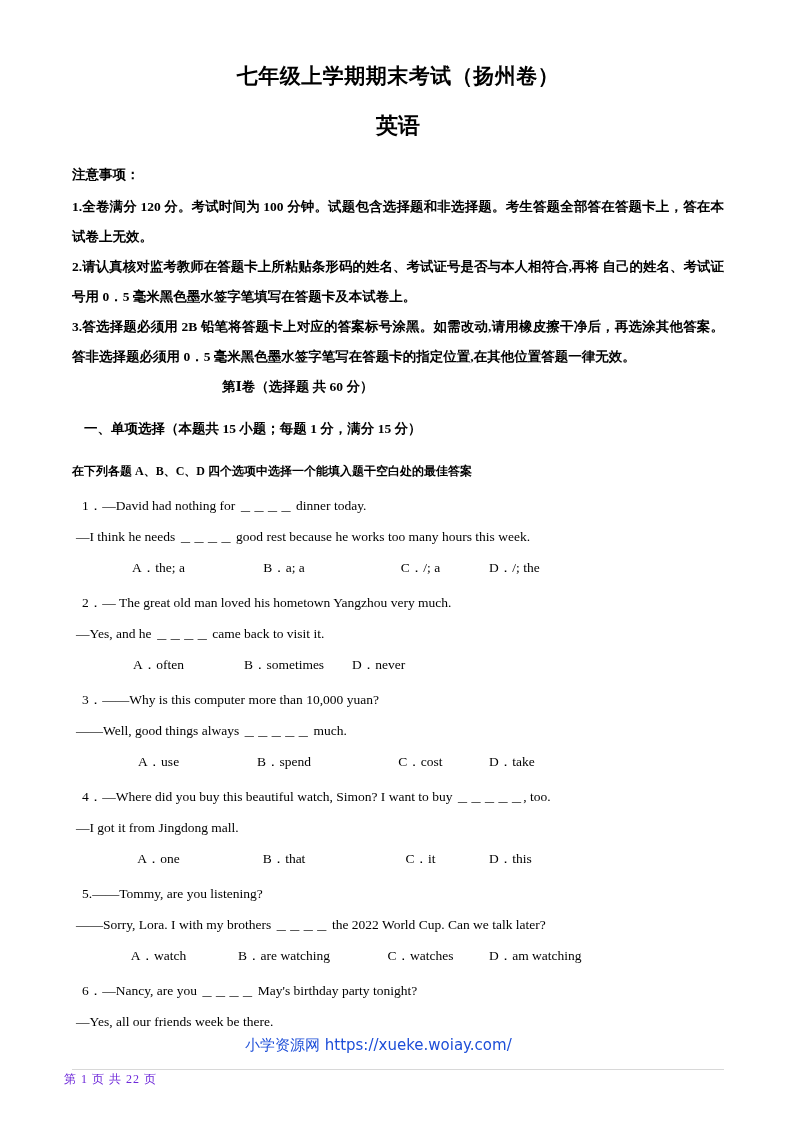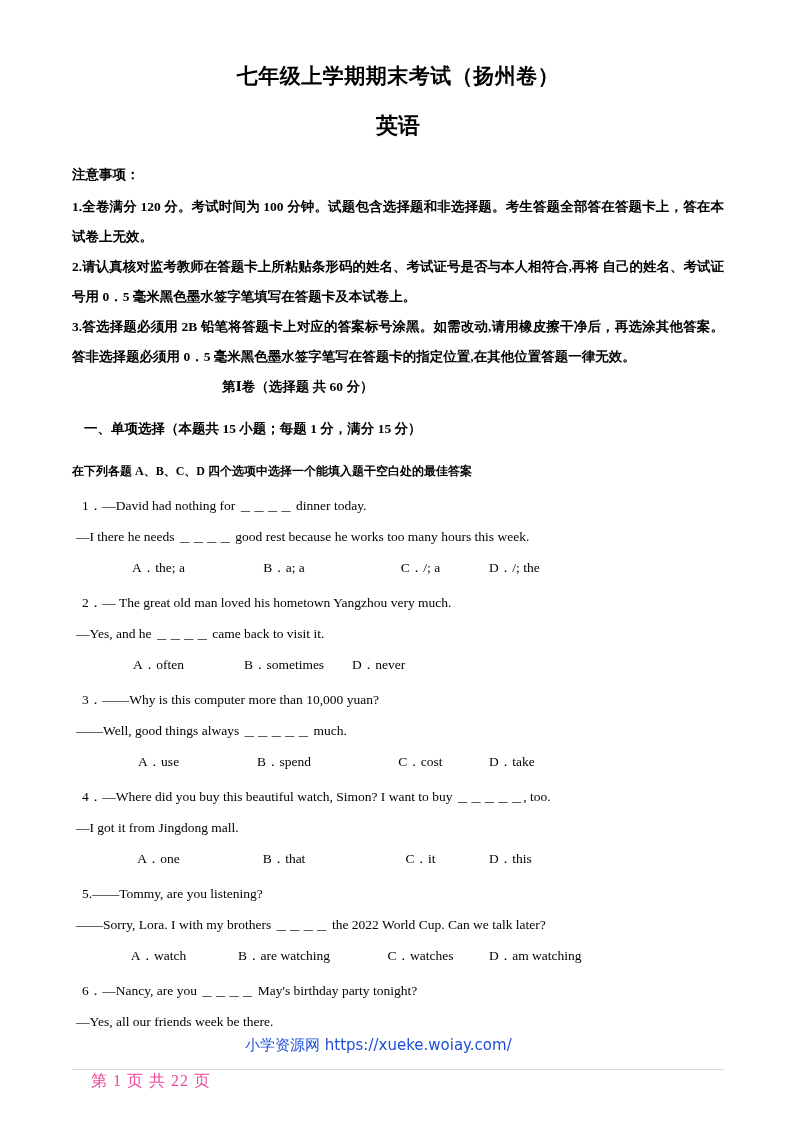--- a/index.html
+++ b/index.html
@@ -114,24 +114,24 @@
   .footer-rule {
     position: absolute;
     left: 72px;
     top: 1069px;
     width: 652px;
     height: 0;
     border-top: 1px solid #d8d8d8;
   }
   .footer-page {
     position: absolute;
-    left: 91px;
+    left: 64px;
     top: 1071px;
-    font-size: 16px;
-    color: #ec4899;
+    font-size: 12px;
+    color: #6d28d9;
     letter-spacing: 1px;
     white-space: pre;
   }
   .watermark {
     position: absolute;
     left: 245px;
     top: 1036px;
     font-family: "DejaVu Sans", "Liberation Sans", sans-serif;
     font-size: 15px;
     color: #1d4ed8;
@@ -152,21 +152,21 @@
     <p class="notice-item">2.请认真核对监考教师在答题卡上所粘贴条形码的姓名、考试证号是否与本人相符合,再将 自己的姓名、考试证号用 0．5 毫米黑色墨水签字笔填写在答题卡及本试卷上。</p>
     <p class="notice-item">3.答选择题必须用 2B 铅笔将答题卡上对应的答案标号涂黑。如需改动,请用橡皮擦干净后，再选涂其他答案。答非选择题必须用 0．5 毫米黑色墨水签字笔写在答题卡的指定位置,在其他位置答题一律无效。</p>
 
     <p class="vol-heading">第Ⅰ卷（选择题   共 60 分）</p>
 
     <p class="section-heading">一、单项选择（本题共 15 小题；每题 1 分，满分 15 分）</p>
     <p class="section-sub">在下列各题 A、B、C、D 四个选项中选择一个能填入题干空白处的最佳答案</p>
 
     <div class="q-block">
       <p class="q-line stem">1．—David had nothing for ＿＿＿＿ dinner today.</p>
-      <p class="q-line">—I there he needs ＿＿＿＿ good rest because he works too many hours this week.</p>
+      <p class="q-line">—I think he needs ＿＿＿＿ good rest because he works too many hours this week.</p>
       <div class="q-options">
         <span class="opt c1">A．the; a</span>
         <span class="opt c2">B．a; a</span>
         <span class="opt c3">C．/; a</span>
         <span class="opt c4">D．/; the</span>
       </div>
     </div>
 
     <div class="q-block">
       <p class="q-line stem">2．— The great old man loved his hometown Yangzhou very much.</p>

